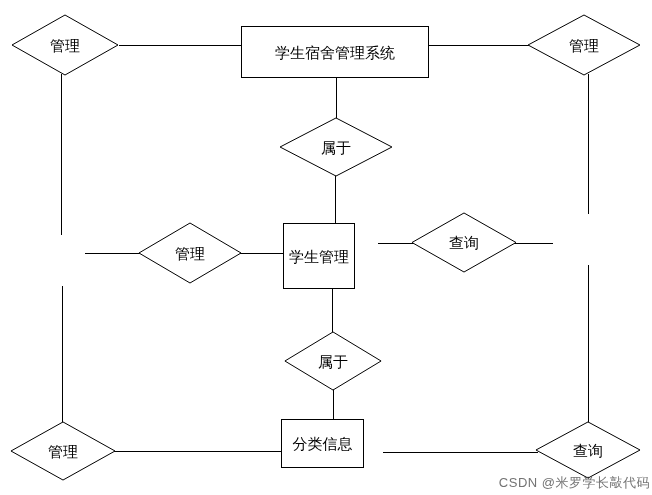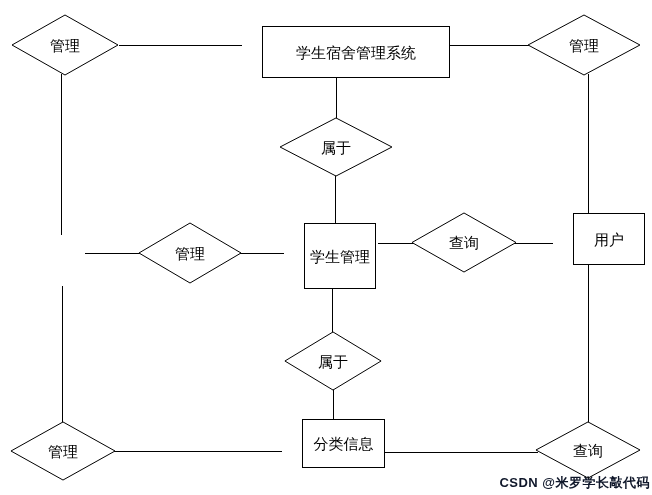--- a/index.html
+++ b/index.html
@@ -10,32 +10,32 @@
     font-family:"Liberation Sans","DejaVu Sans",sans-serif;
     overflow:hidden;
   }
   #edge-layer{position:absolute;left:0;top:0;width:652px;height:495px;z-index:0;}
   #edge-layer line{stroke:#000000;stroke-width:1;shape-rendering:crispEdges;}
   .node{
     position:absolute;z-index:1;
     display:flex;align-items:center;justify-content:center;text-align:right;
   }
   .node.rect{
-    background:#ffffff;border:1px solid #000000;box-sizing:border-box;margin-left:21px;
+    background:#ffffff;border:1px solid #000000;box-sizing:border-box;
   }
   .node.diamond .dshape{position:absolute;left:0;top:0;width:100%;height:100%;}
   .node.diamond polygon{fill:#ffffff;stroke:#000000;stroke-width:1;}
   .lbl{
     position:relative;z-index:2;
     font-size:15px;color:#000000;line-height:1;white-space:nowrap;
   }
   #watermark{
     position:absolute;right:2px;top:474px;z-index:3;
-    font-size:13px;color:#0f172a;letter-spacing:0.5px;
-    mix-blend-mode:multiply;white-space:nowrap;font-weight:bold;
+    font-size:13px;color:#737373;letter-spacing:0.5px;
+    mix-blend-mode:multiply;white-space:nowrap;
   }
 </style>
 </head>
 <body>
 
 <div id="stage">
 
   <svg id="edge-layer" xmlns="http://www.w3.org/2000/svg">
     <line x1="119" y1="45.5" x2="242" y2="45.5"></line>
     <line x1="429" y1="45.5" x2="530" y2="45.5"></line>
@@ -57,23 +57,20 @@
 
   <div class="node rect" style="left:241px;top:26px;width:188px;height:52px">
     <span class="lbl">学生宿舍管理系统</span>
   </div>
 
 
   <div class="node rect" style="left:283px;top:223px;width:72px;height:66px">
     <span class="lbl">学生管理</span>
   </div>
 
-  <div class="node rect" style="left:552px;top:213px;width:72px;height:52px">
-    <span class="lbl">用户</span>
-  </div>
 
   <div class="node rect" style="left:281px;top:419px;width:83px;height:49px">
     <span class="lbl">分类信息</span>
   </div>
 
   <div class="node diamond" style="left:11px;top:14px;width:108px;height:62px">
     <svg class="dshape" viewBox="0 0 108 62" preserveAspectRatio="none" xmlns="http://www.w3.org/2000/svg">
       <polygon points="54,1 107,31 54,61 1,31" vector-effect="non-scaling-stroke"></polygon>
     </svg>
     <span class="lbl">管理</span>

